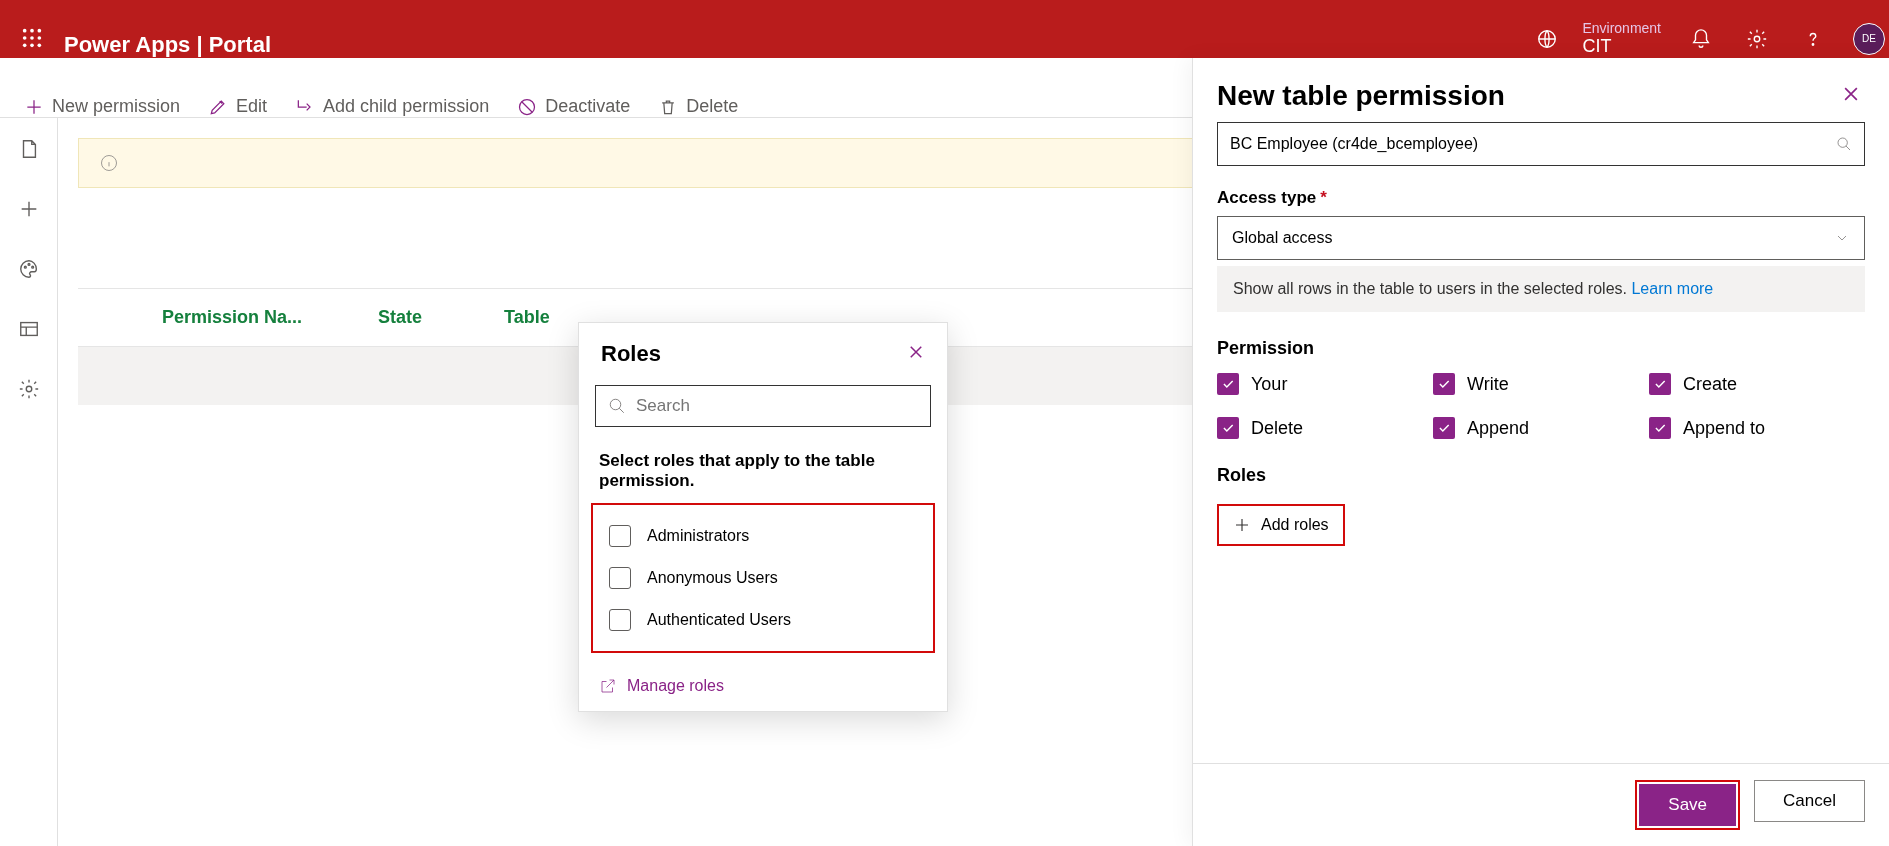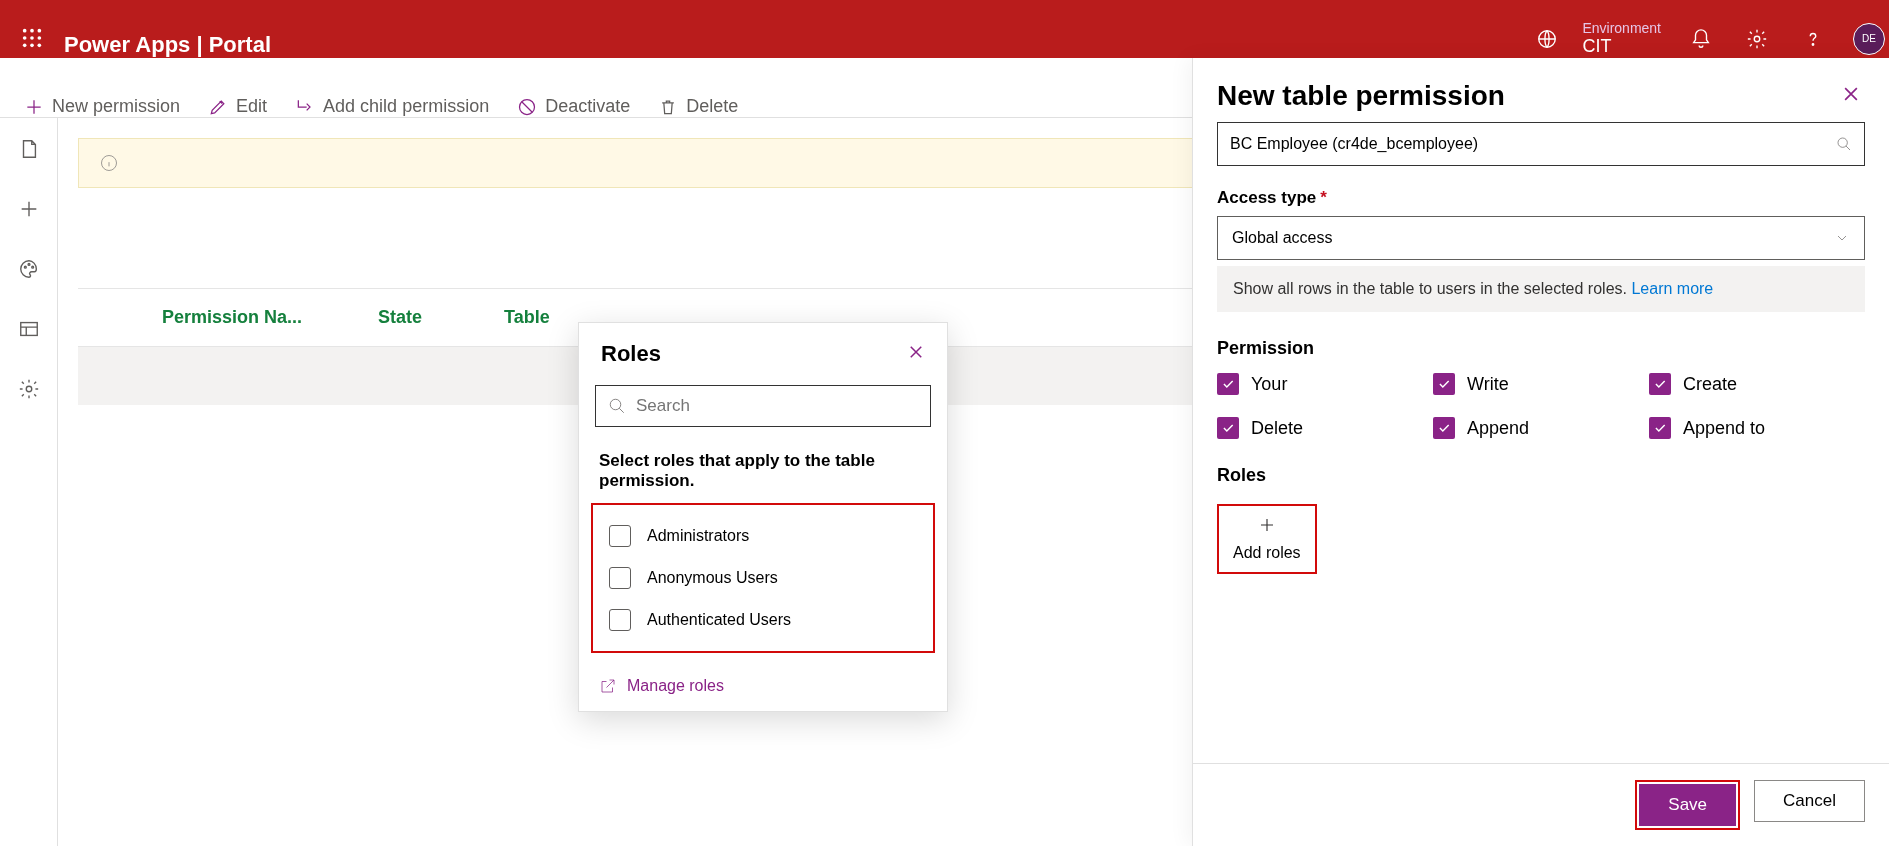--- a/index.html
+++ b/index.html
@@ -135,21 +135,21 @@
     .help-box { background:#f3f2f1; padding:14px 16px; margin-top:6px; font-size:16px; color:#323130; }
     .help-box a { color:#0078d4; text-decoration:none; }
 
     .section-label { font-size:18px; font-weight:600; margin-top:26px; margin-bottom:14px; }
     .priv-grid { display:grid; grid-template-columns:repeat(3,1fr); row-gap:22px; }
     .priv { display:flex; align-items:center; gap:12px; }
     .priv .chk { width:22px; height:22px; background:#8a2387; border-radius:2px; display:flex; align-items:center; justify-content:center; }
     .priv .chk svg { stroke:#fff; fill:none; stroke-width:2.5; }
     .priv-label { font-size:18px; }
 
-    .add-roles-box { display:inline-flex; align-items:center; gap:10px; padding:10px 14px; border:2px solid #d20a0a; cursor:pointer; margin-top:4px;flex-direction:column; }
+    .add-roles-box { display:inline-flex; align-items:center; gap:10px; padding:10px 14px; border:2px solid #d20a0a; cursor:pointer; margin-top:4px; }
     .add-roles-box svg { stroke:#323130; fill:none; stroke-width:1.5; }
 
     .panel-footer { border-top:1px solid #e0e0e0; padding: 16px 24px; display:flex; justify-content:flex-end; gap:14px; }
     .btn { height:42px; padding:0 28px; border:1px solid #8a8886; background:#fff; font-size:17px; cursor:pointer; }
     .btn.primary { background:#8a2387; border-color:#8a2387; color:#fff; }
     .save-highlight { border:2px solid #d20a0a; padding:2px; display:inline-flex; }
   </style>
 </head>
 <body>
 

